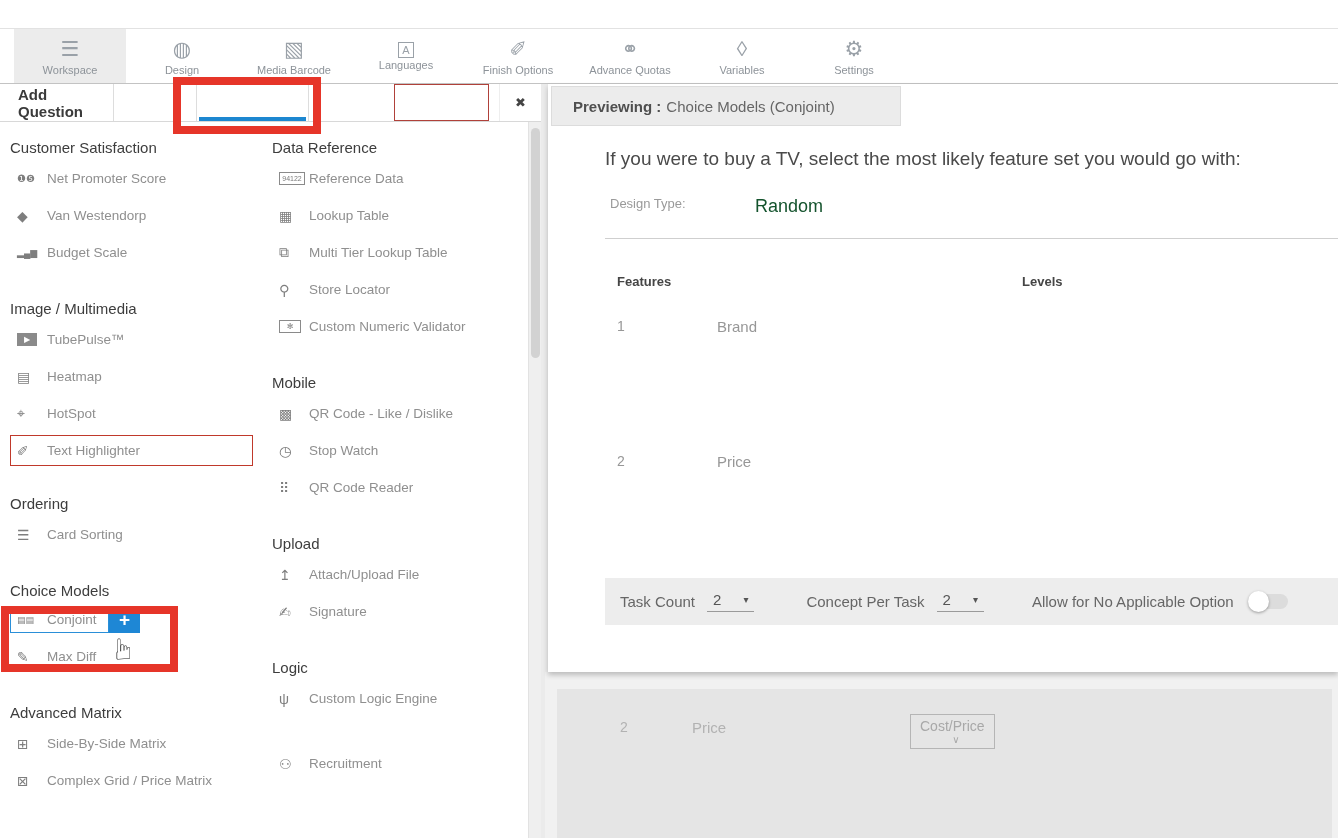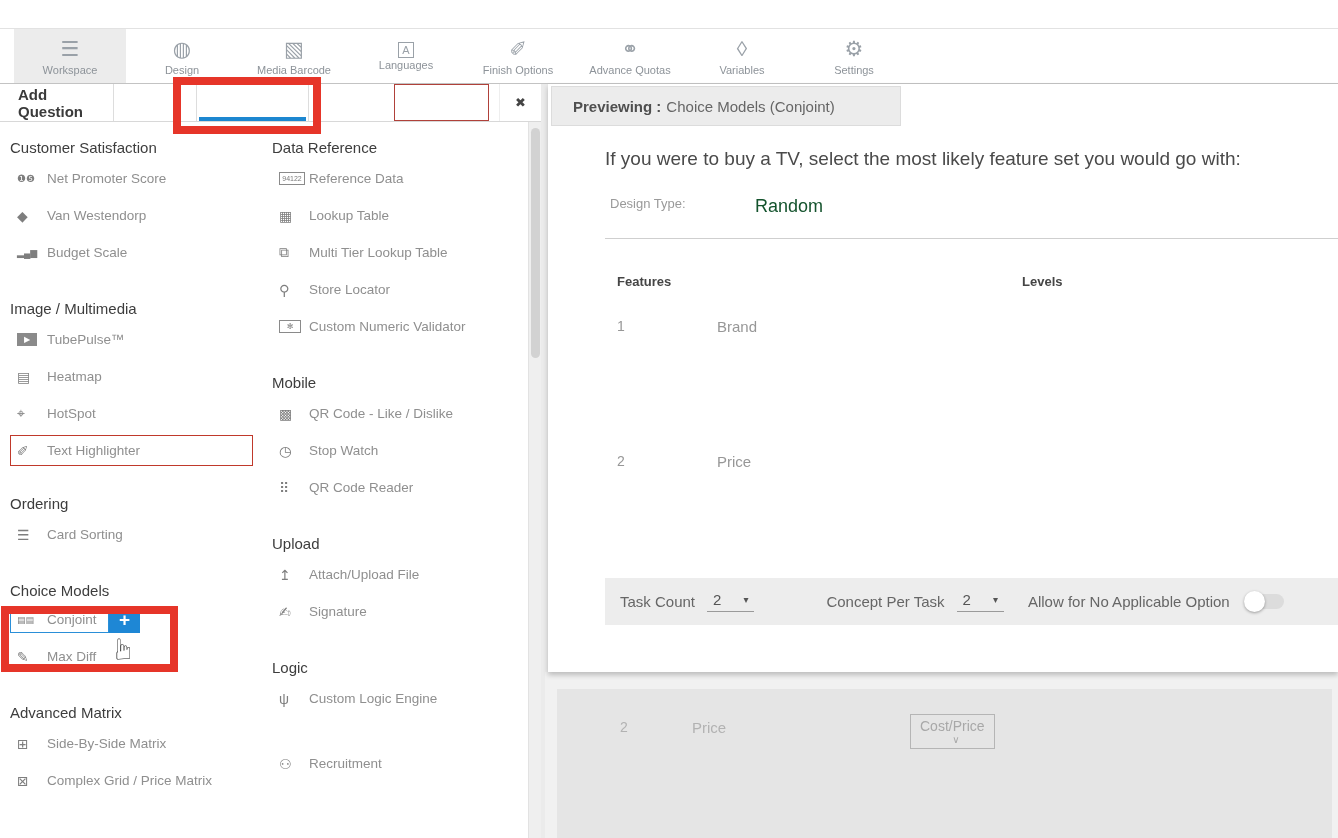--- a/index.html
+++ b/index.html
@@ -73,22 +73,22 @@
   .prow { display:flex; font-size:15px; color:#979797; }
   .prow .c-num { width:100px; line-height:45px; font-size:14px; }
   .prow .c-feat { width:305px; line-height:45px; }
   .prow .c-levels .lvl { height:45px; line-height:45px; }
 
   .ctrl-bar { position:absolute; left:57px; right:0; top:494px; height:47px; background:#ededed; display:flex; align-items:center; font-size:15px; color:#666; }
   .ctrl-bar .lab1 { margin-left:15px; }
   .dd { border-bottom:1px solid #9a9a9a; margin-left:12px; padding:0 6px 3px 6px; display:flex; align-items:center; cursor:pointer; }
   .dd .val { color:#555; margin-right:22px; }
   .dd .arr { font-size:10px; color:#555; }
-  .ctrl-bar .lab2 { margin-left:72px; }
-  .ctrl-bar .lab3 { margin-left:24px; }
+  .ctrl-bar .lab2 { margin-left:52px; }
+  .ctrl-bar .lab3 { margin-left:48px; }
   .toggle { margin-left:16px; width:38px; height:15px; background:#dcdcdc; border-radius:8px; position:relative; cursor:pointer; }
   .toggle .knob { position:absolute; left:-2px; top:-3px; width:21px; height:21px; border-radius:50%; background:#fff; box-shadow:0 1px 3px rgba(0,0,0,.35); }
 
   
   .bottom { position:absolute; left:545px; top:672px; right:0; bottom:0; background:#f1f1f1; z-index:1; }
   .inset { position:absolute; left:12px; right:6px; top:17px; bottom:0; background:#e5e5e5; }
   .dim-table { position:absolute; left:63px; top:16px; display:flex; font-size:15px; color:#b2b2b2; }
   .dim-table .c-num { width:72px; line-height:45px; font-size:14px; }
   .dim-table .c-feat { width:218px; line-height:45px; }
   .dim-sel-col { width:233px; }

